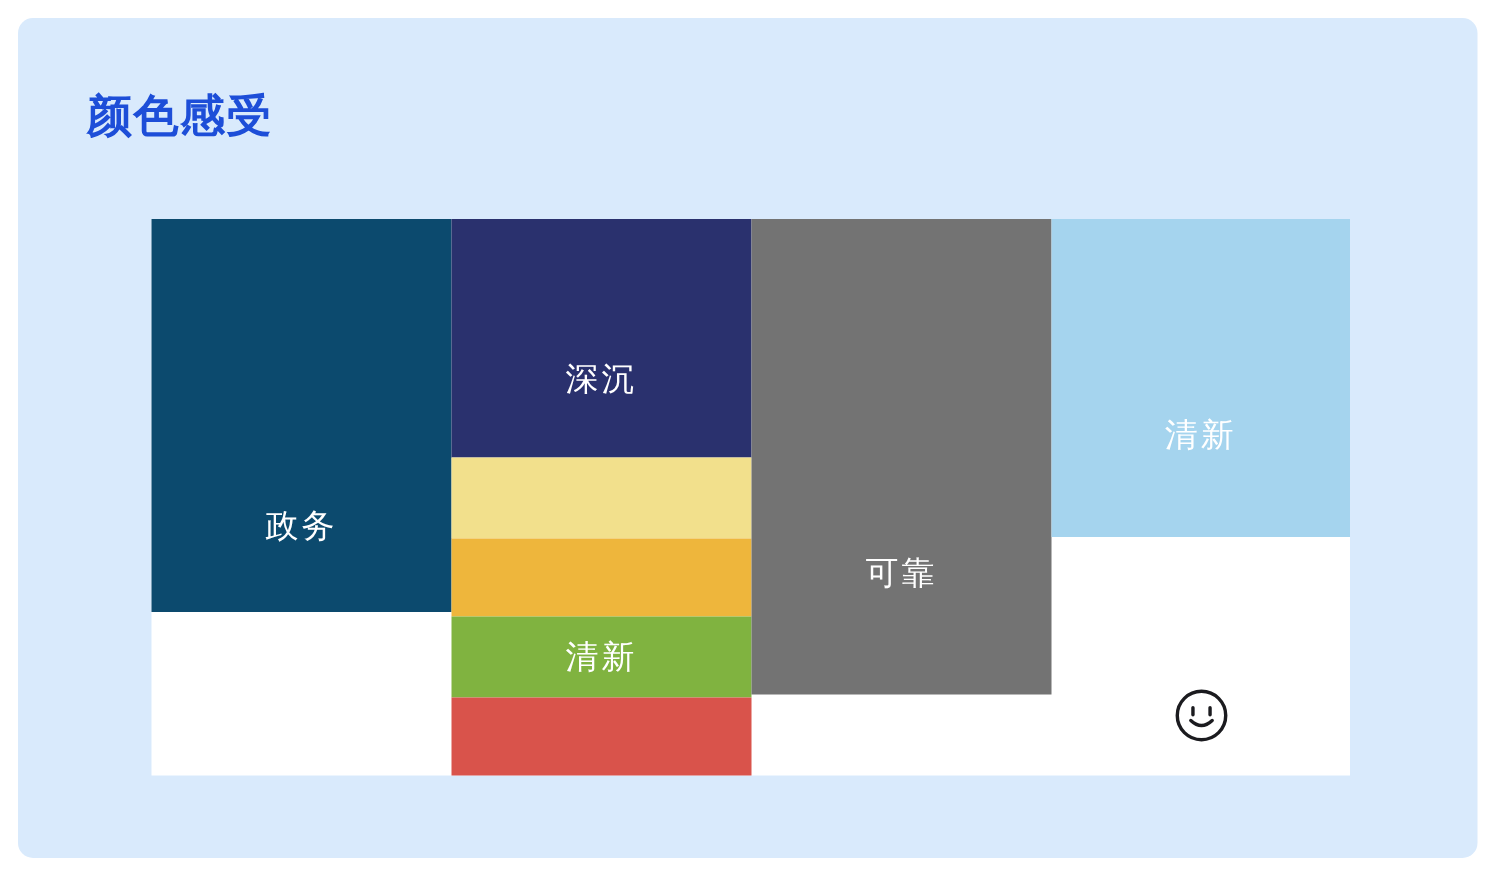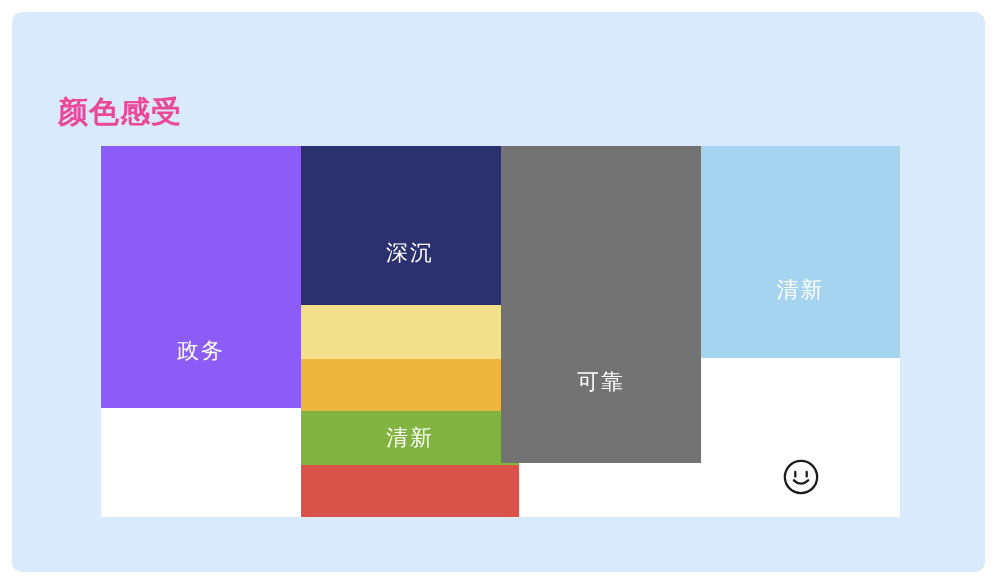--- a/index.html
+++ b/index.html
@@ -33,25 +33,24 @@
     border-radius: 10px;
   }
 
   
   #slide-title {
     position: absolute;
     left: 58px;
     top: 60px;
     font-size: 30px;
     font-weight: bold;
-    color: #ec4899;
+    color: #1d4ed8;
     letter-spacing: 1px;
     line-height: 1.2;
     white-space: nowrap;
-    margin-top: 34px;
   }
 
   
   #mosaic-panel {
     position: absolute;
     left: 101px;
     top: 146px;
     width: 799px;
     height: 371px;
     background: #ffffff;
@@ -77,21 +76,21 @@
     font-size: 22px;
     color: #ffffff;
     letter-spacing: 2px;
     line-height: 1;
     white-space: nowrap;
     text-align: center;
   }
 
   
   #col-1 { left: 0px;   width: 200px; }
-  #col-2 { left: 200px; width: 200px; padding-left: 18px; }
+  #col-2 { left: 200px; width: 200px; }
   #col-3 { left: 400px; width: 200px; }
   #col-4 { left: 600px; width: 199px; }
 
   
   #block-zhengwu { top: 0px; height: 262px; }
 
   
   #block-shenchen { top: 0px;   height: 159px; }
   #block-pale-yellow { top: 159px; height: 54px; }
   #block-gold   { top: 213px; height: 52px; }
@@ -128,21 +127,21 @@
 
 <div id="slide-canvas">
 
   <div id="slide-card"></div>
 
   <div id="slide-title">颜色感受</div>
 
   <div id="mosaic-panel">
 
     <div class="mosaic-col" id="col-1">
-      <div class="mosaic-block" id="block-zhengwu" style="background:#8b5cf6;">
+      <div class="mosaic-block" id="block-zhengwu" style="background:#0c4a6e;">
         <span class="block-label">政务</span>
       </div>
     </div>
 
     <div class="mosaic-col" id="col-2">
       <div class="mosaic-block" id="block-shenchen" style="background:#2a316e;">
         <span class="block-label">深沉</span>
       </div>
       <div class="mosaic-block" id="block-pale-yellow" style="background:#f2e08c;">
         <span class="block-label"></span>

